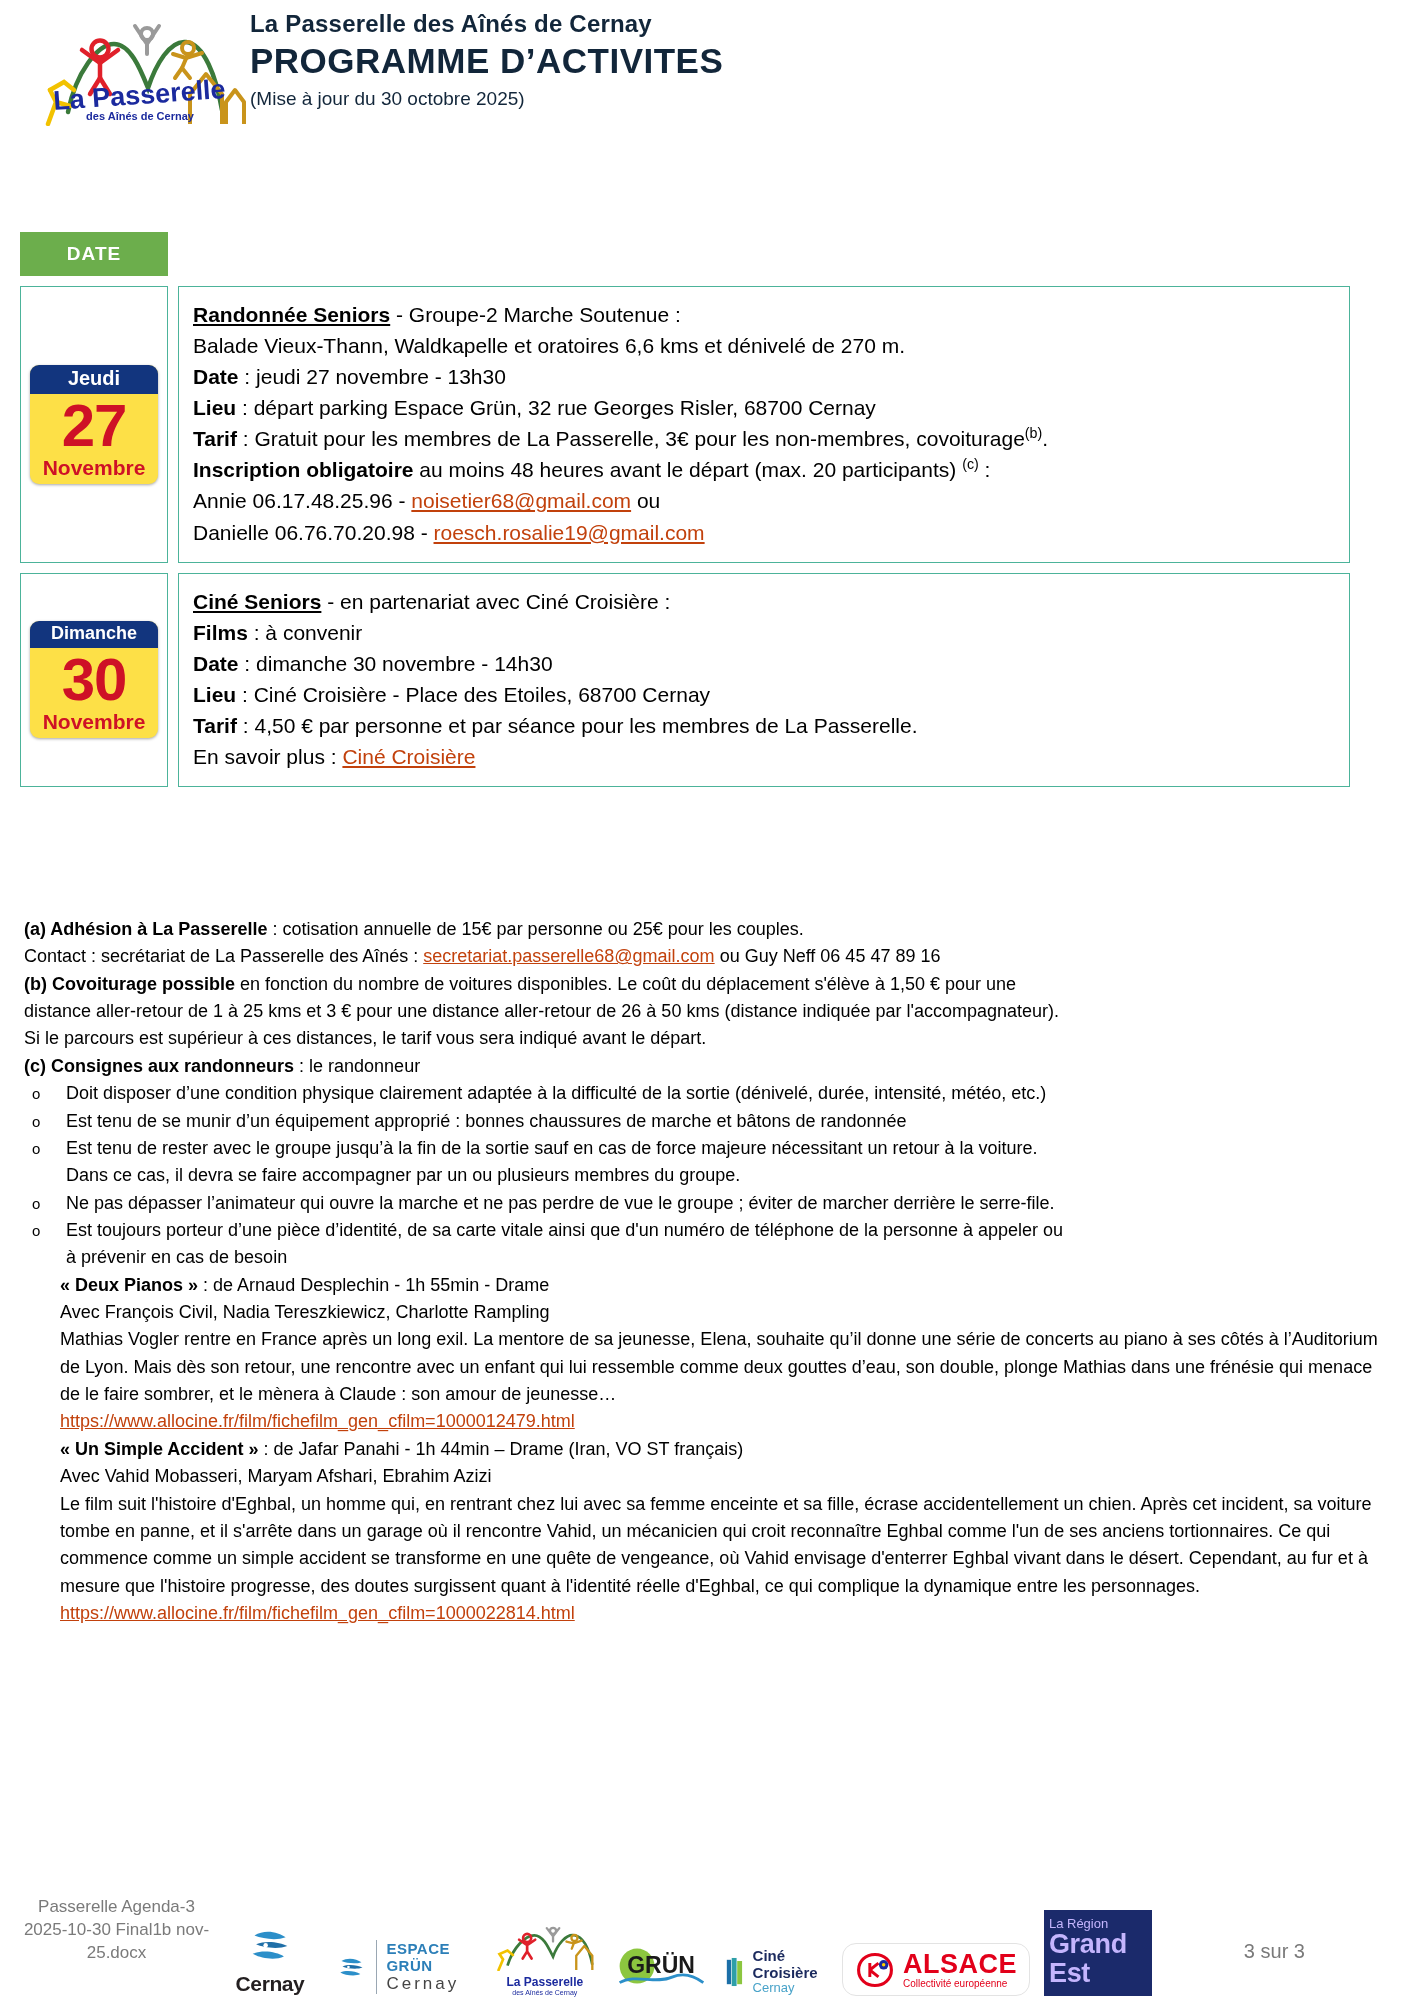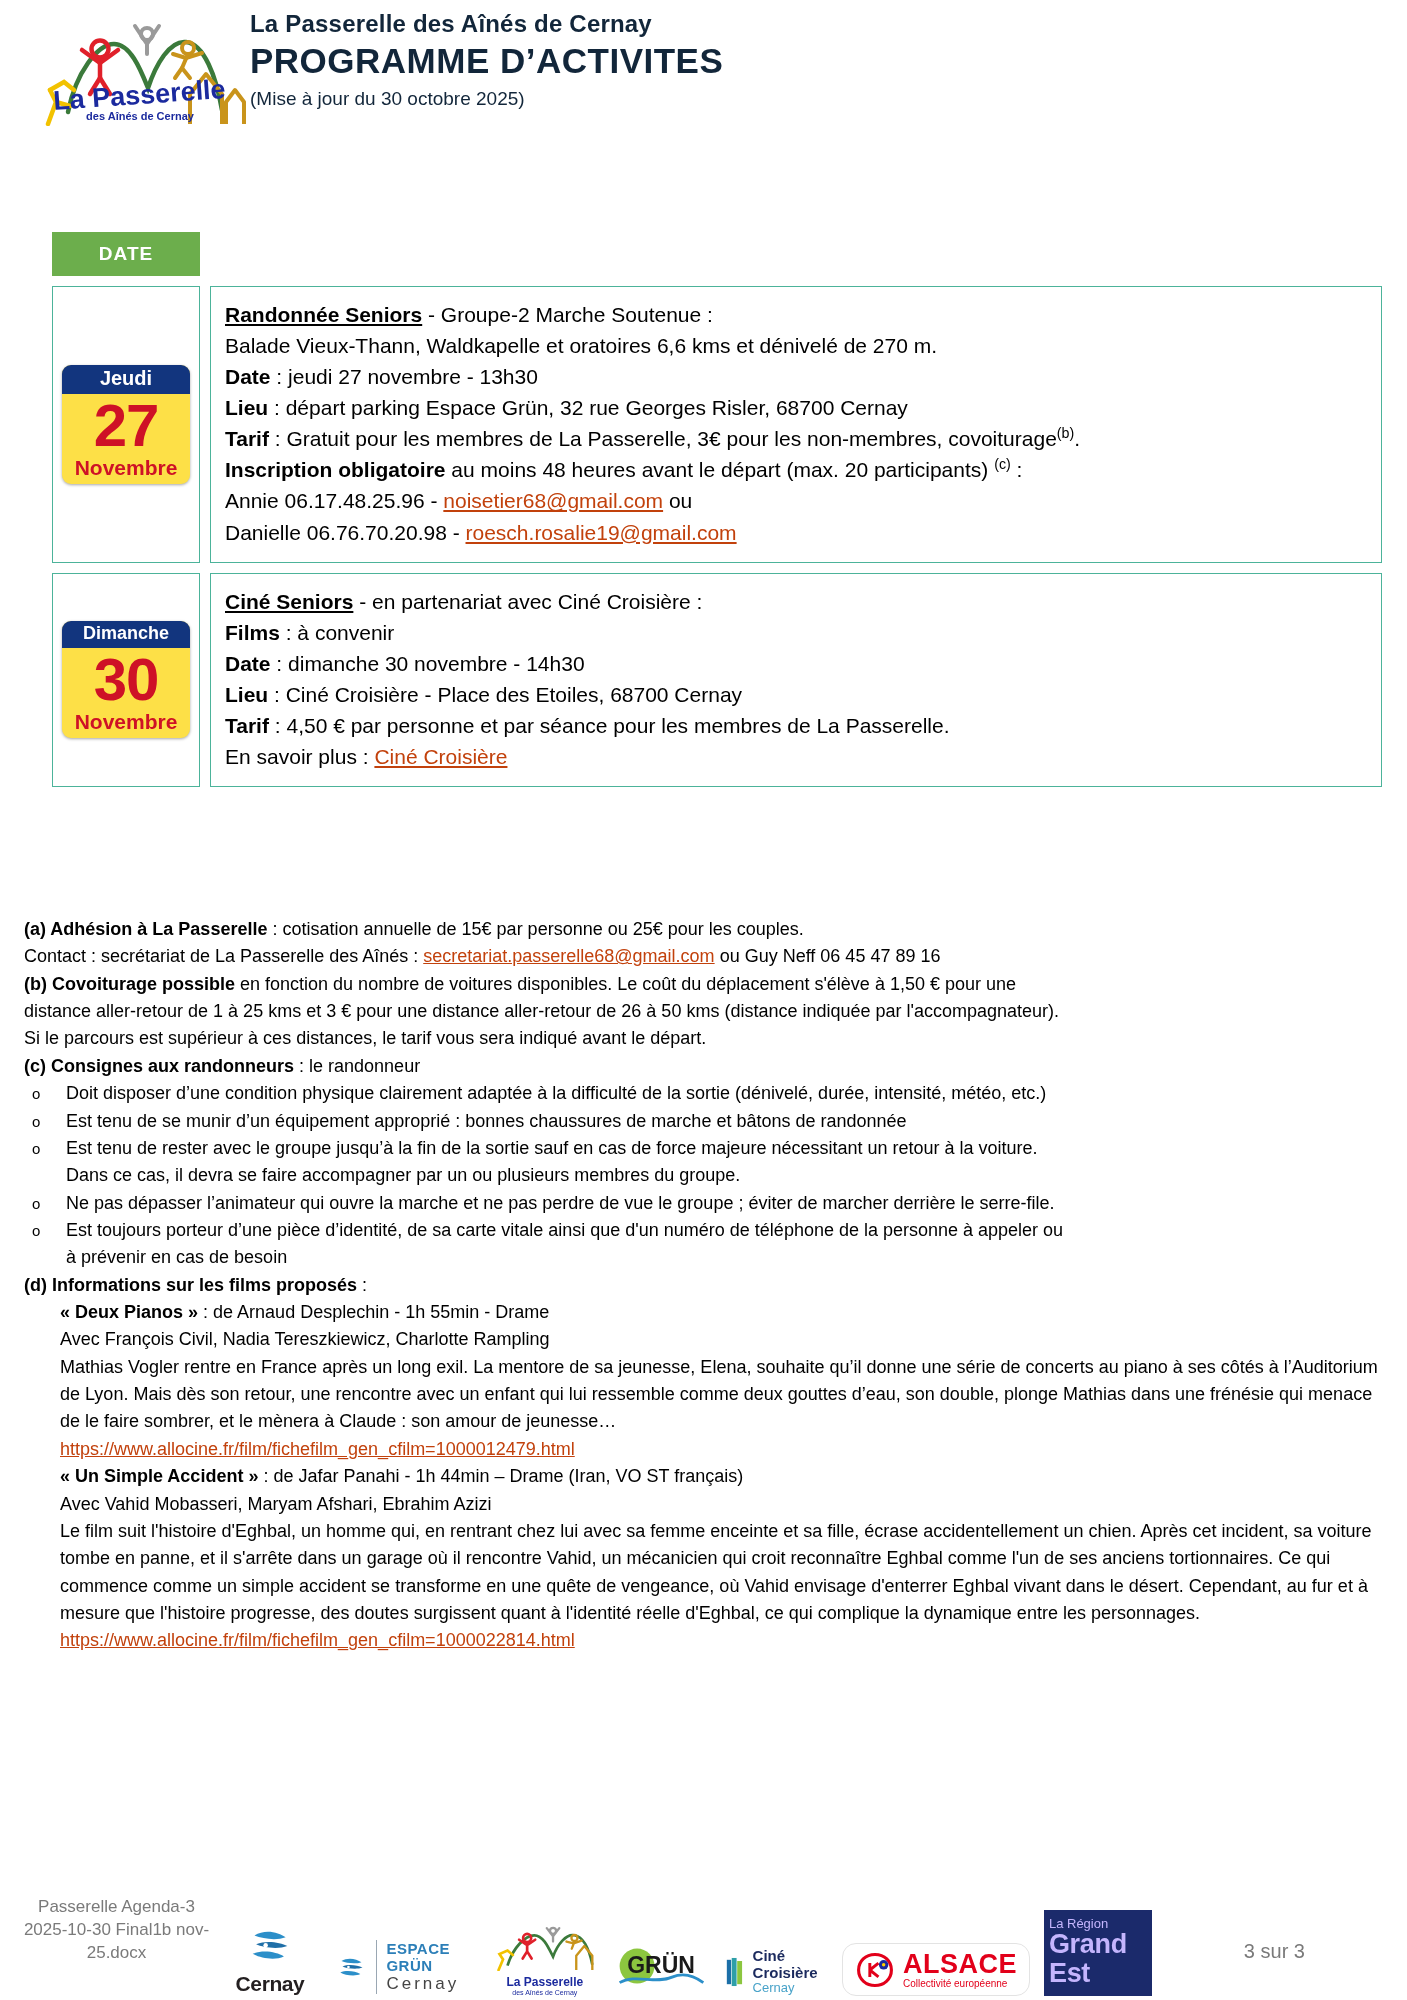--- a/index.html
+++ b/index.html
@@ -52,21 +52,21 @@
   }
   .title-line3 {
     font-size: 19px;
     color: #12263A;
     margin-top: 6px;
   }
 
   
   .prog-table {
     position: absolute;
-    left: 52px;
+    left: 20px;
     top: 232px;
     width: 1330px;
   }
   .thead {
     display: flex;
     gap: 8px;
     height: 44px;
   }
   .th-date {
     width: 148px;
@@ -404,23 +404,20 @@
   <ul class="bullets">
     <li>Doit disposer d’une condition physique clairement adaptée à la difficulté de la sortie (dénivelé, durée, intensité, météo, etc.)</li>
     <li>Est tenu de se munir d’un équipement approprié : bonnes chaussures de marche et bâtons de randonnée</li>
     <li style="white-space:pre-line">Est tenu de rester avec le groupe jusqu’à la fin de la sortie sauf en cas de force majeure nécessitant un retour à la voiture.
 Dans ce cas, il devra se faire accompagner par un ou plusieurs membres du groupe.</li>
     <li>Ne pas dépasser l’animateur qui ouvre la marche et ne pas perdre de vue le groupe ; éviter de marcher derrière le serre-file.</li>
     <li style="white-space:pre-line">Est toujours porteur d’une pièce d’identité, de sa carte vitale ainsi que d'un numéro de téléphone de la personne à appeler ou
 à prévenir en cas de besoin</li>
   </ul>
 
-  <p>
-    <span class="b">(d) Informations sur les films proposés</span><span> :</span>
-  </p>
 
   <div class="indent1">
     <p>
       <span class="b">« Deux Pianos »</span><span> : de Arnaud Desplechin - 1h 55min - Drame</span>
     </p>
     <p>Avec François Civil, Nadia Tereszkiewicz, Charlotte Rampling</p>
     <p>Mathias Vogler rentre en France après un long exil. La mentore de sa jeunesse, Elena, souhaite qu’il donne une série de concerts au piano à ses côtés à l’Auditorium de Lyon. Mais dès son retour, une rencontre avec un enfant qui lui ressemble comme deux gouttes d’eau, son double, plonge Mathias dans une frénésie qui menace de le faire sombrer, et le mènera à Claude : son amour de jeunesse…</p>
     <p>
       <a class="lnk" href="#">https://www.allocine.fr/film/fichefilm_gen_cfilm=1000012479.html</a>
     </p>

